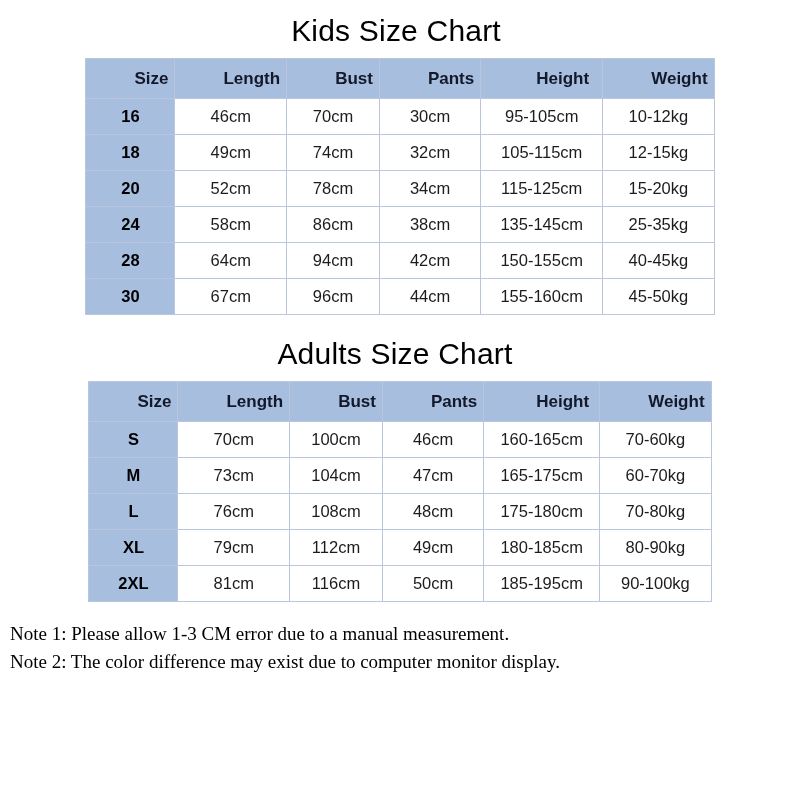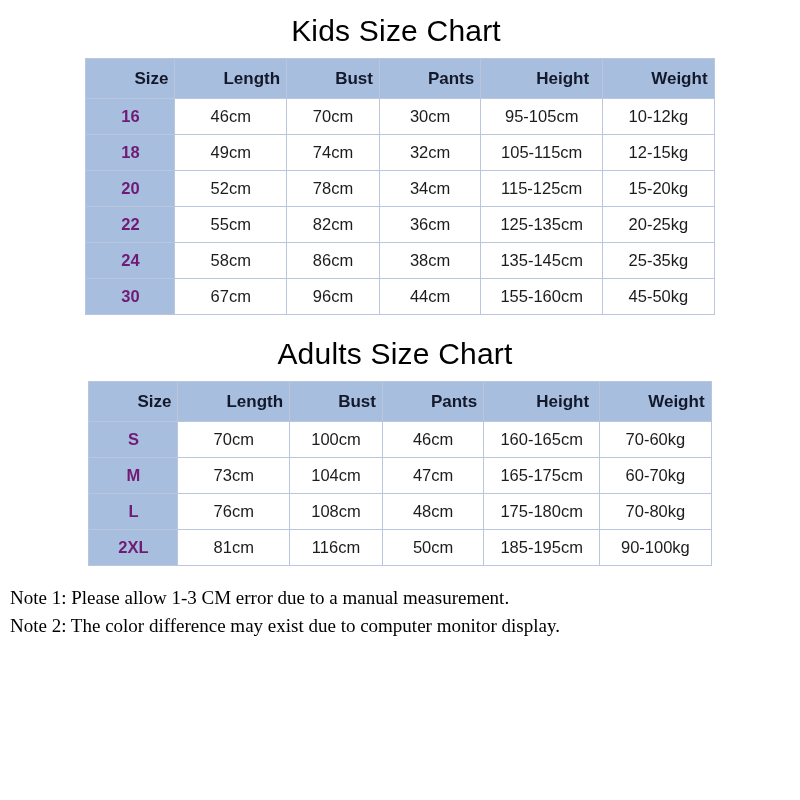--- a/index.html
+++ b/index.html
@@ -54,21 +54,21 @@
     background: #a7bede;
     font-weight: bold;
     font-size: 17px;
     height: 40px;
     color: #13182a;
     padding-left: 48px;
   }
   table.size-table tbody th.size-cell {
     background: #a7bede;
     font-weight: bold;
-    color: #701a75;
+    color: #000000;
   }
   table.size-table tbody td {
     background: #ffffff;
     font-weight: 400;
   }
 
   
   #kids-table col.c-size   { width: 72px; }
   #kids-table col.c-length { width: 90px; }
   #kids-table col.c-bust   { width: 72px; }
@@ -142,34 +142,34 @@
         </tr>
         <tr>
           <th class="size-cell">20</th>
           <td>52cm</td>
           <td>78cm</td>
           <td>34cm</td>
           <td>115-125cm</td>
           <td>15-20kg</td>
         </tr>
         <tr>
-          <th class="size-cell">22</th>
-          <td>55cm</td>
-          <td>82cm</td>
-          <td>36cm</td>
-          <td>125-135cm</td>
-          <td>20-25kg</td>
-        </tr>
-        <tr>
           <th class="size-cell">24</th>
           <td>58cm</td>
           <td>86cm</td>
           <td>38cm</td>
           <td>135-145cm</td>
           <td>25-35kg</td>
+        </tr>
+        <tr>
+          <th class="size-cell">28</th>
+          <td>64cm</td>
+          <td>94cm</td>
+          <td>42cm</td>
+          <td>150-155cm</td>
+          <td>40-45kg</td>
         </tr>
         <tr>
           <th class="size-cell">30</th>
           <td>67cm</td>
           <td>96cm</td>
           <td>44cm</td>
           <td>155-160cm</td>
           <td>45-50kg</td>
         </tr>
       </tbody>
@@ -217,20 +217,28 @@
         </tr>
         <tr>
           <th class="size-cell">L</th>
           <td>76cm</td>
           <td>108cm</td>
           <td>48cm</td>
           <td>175-180cm</td>
           <td>70-80kg</td>
         </tr>
         <tr>
+          <th class="size-cell">XL</th>
+          <td>79cm</td>
+          <td>112cm</td>
+          <td>49cm</td>
+          <td>180-185cm</td>
+          <td>80-90kg</td>
+        </tr>
+        <tr>
           <th class="size-cell">2XL</th>
           <td>81cm</td>
           <td>116cm</td>
           <td>50cm</td>
           <td>185-195cm</td>
           <td>90-100kg</td>
         </tr>
       </tbody>
     </table>
   </div>

